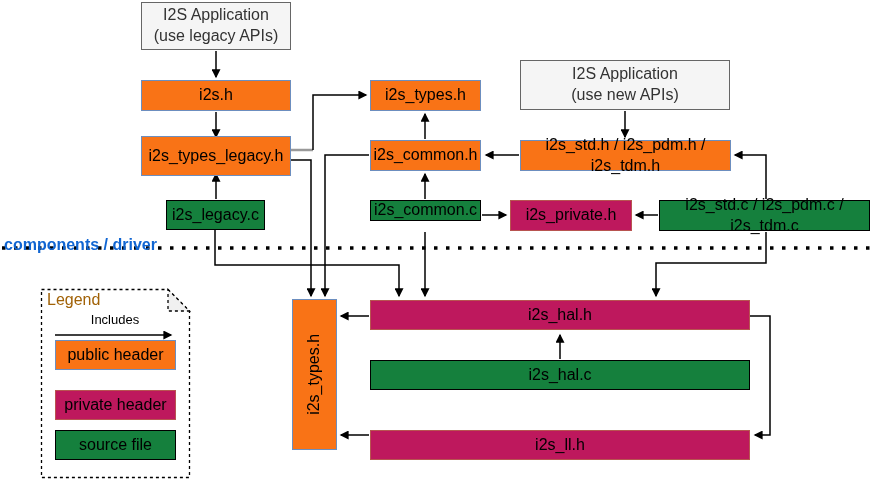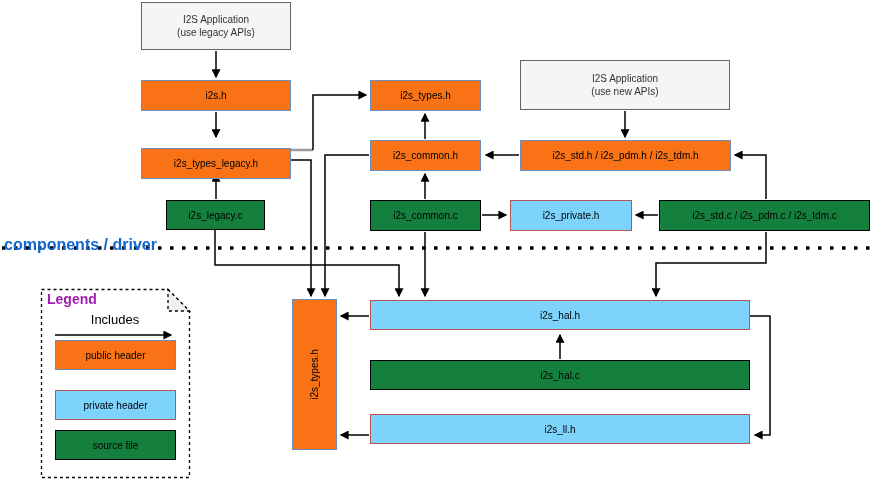--- a/index.html
+++ b/index.html
@@ -4,33 +4,33 @@
 <style>
   html,body{margin:0;padding:0;background:#ffffff;}
   .canvas{
     position:relative;width:893px;height:482px;background:#ffffff;
     font-family:"Liberation Sans","DejaVu Sans",sans-serif;overflow:hidden;
   }
   svg.edges{position:absolute;left:0;top:0;z-index:1;}
   .box{
     position:absolute;box-sizing:border-box;z-index:2;
     display:flex;align-items:center;justify-content:center;
-    font-size:10px;color:#000;text-align:center;line-height:1.3;
+    font-size:16px;color:#000;text-align:center;line-height:1.3;
     white-space:pre-line;
   }
   .blue{background:#f97316;border:1px solid #6c8ebf;}
-  .red{background:#7dd3fc;border:1px solid #b85450;}
+  .red{background:#be185d;border:1px solid #b85450;}
   .whitebox{background:#15803d;border:1px solid #000000;}
   .graybox{background:#f5f5f5;border:1px solid #666666;color:#333;}
   .vlabel{transform:rotate(-90deg);white-space:nowrap;}
   .section-label{
     position:absolute;z-index:2;font-weight:bold;font-size:16px;color:#1065d2;margin-top:18px;
   }
   .legend-title{
-    position:absolute;z-index:3;font-weight:bold;font-size:14px;color:#a21caf;
+    position:absolute;z-index:3;font-weight:normal;font-size:16px;color:#a16207;
   }
   .legend-includes{
     position:absolute;z-index:3;font-size:13px;color:#000;text-align:center;width:120px;
   }
 </style>
 </head>
 <body>
 
 <div class="canvas">
 
@@ -98,35 +98,35 @@
   <div class="section-label" style="left:4px;top:218px;">components / driver</div>
 
   <div class="box graybox" style="left:141px;top:2px;width:150px;height:48px;">I2S Application
 (use legacy APIs)</div>
   <div class="box graybox" style="left:520px;top:60px;width:210px;height:50px;">I2S Application
 (use new APIs)</div>
 
   <div class="box blue" style="left:141px;top:80px;width:150px;height:31px;">i2s.h</div>
   <div class="box blue" style="left:370px;top:80px;width:111px;height:31px;">i2s_types.h</div>
 
-  <div class="box blue" style="left:141px;top:148px;width:150px;height:31px;">i2s_types_legacy.h</div>
+  <div class="box blue" style="left:141px;top:136px;width:150px;height:40px;">i2s_types_legacy.h</div>
   <div class="box blue" style="left:370px;top:140px;width:111px;height:31px;">i2s_common.h</div>
   <div class="box blue" style="left:520px;top:140px;width:211px;height:31px;">i2s_std.h / i2s_pdm.h / i2s_tdm.h</div>
 
   <div class="box whitebox" style="left:166px;top:200px;width:99px;height:30px;">i2s_legacy.c</div>
-  <div class="box whitebox" style="left:370px;top:200px;width:111px;height:31px;">i2s_common.c</div>
+  <div class="box whitebox" style="left:370px;top:200px;width:111px;height:21px;">i2s_common.c</div>
   <div class="box red" style="left:510px;top:200px;width:122px;height:31px;">i2s_private.h</div>
   <div class="box whitebox" style="left:659px;top:200px;width:211px;height:31px;">i2s_std.c / i2s_pdm.c / i2s_tdm.c</div>
 
   <div class="box blue" style="left:292px;top:299px;width:45px;height:151px;">
     <span class="vlabel">i2s_types.h</span>
   </div>
   <div class="box red" style="left:370px;top:300px;width:380px;height:30px;">i2s_hal.h</div>
   <div class="box whitebox" style="left:370px;top:360px;width:380px;height:30px;">i2s_hal.c</div>
-  <div class="box red" style="left:370px;top:414px;width:380px;height:30px;">i2s_ll.h</div>
+  <div class="box red" style="left:370px;top:430px;width:380px;height:30px;">i2s_ll.h</div>
 
   <div class="legend-title" style="left:47px;top:291px;">Legend</div>
   <div class="legend-includes" style="left:55px;top:312px;">Includes</div>
   <div class="box blue" style="left:55px;top:340px;width:121px;height:30px;">public header</div>
   <div class="box red" style="left:55px;top:390px;width:121px;height:30px;">private header</div>
   <div class="box whitebox" style="left:55px;top:430px;width:121px;height:30px;">source file</div>
 
 </div>
 
 </body></html>

